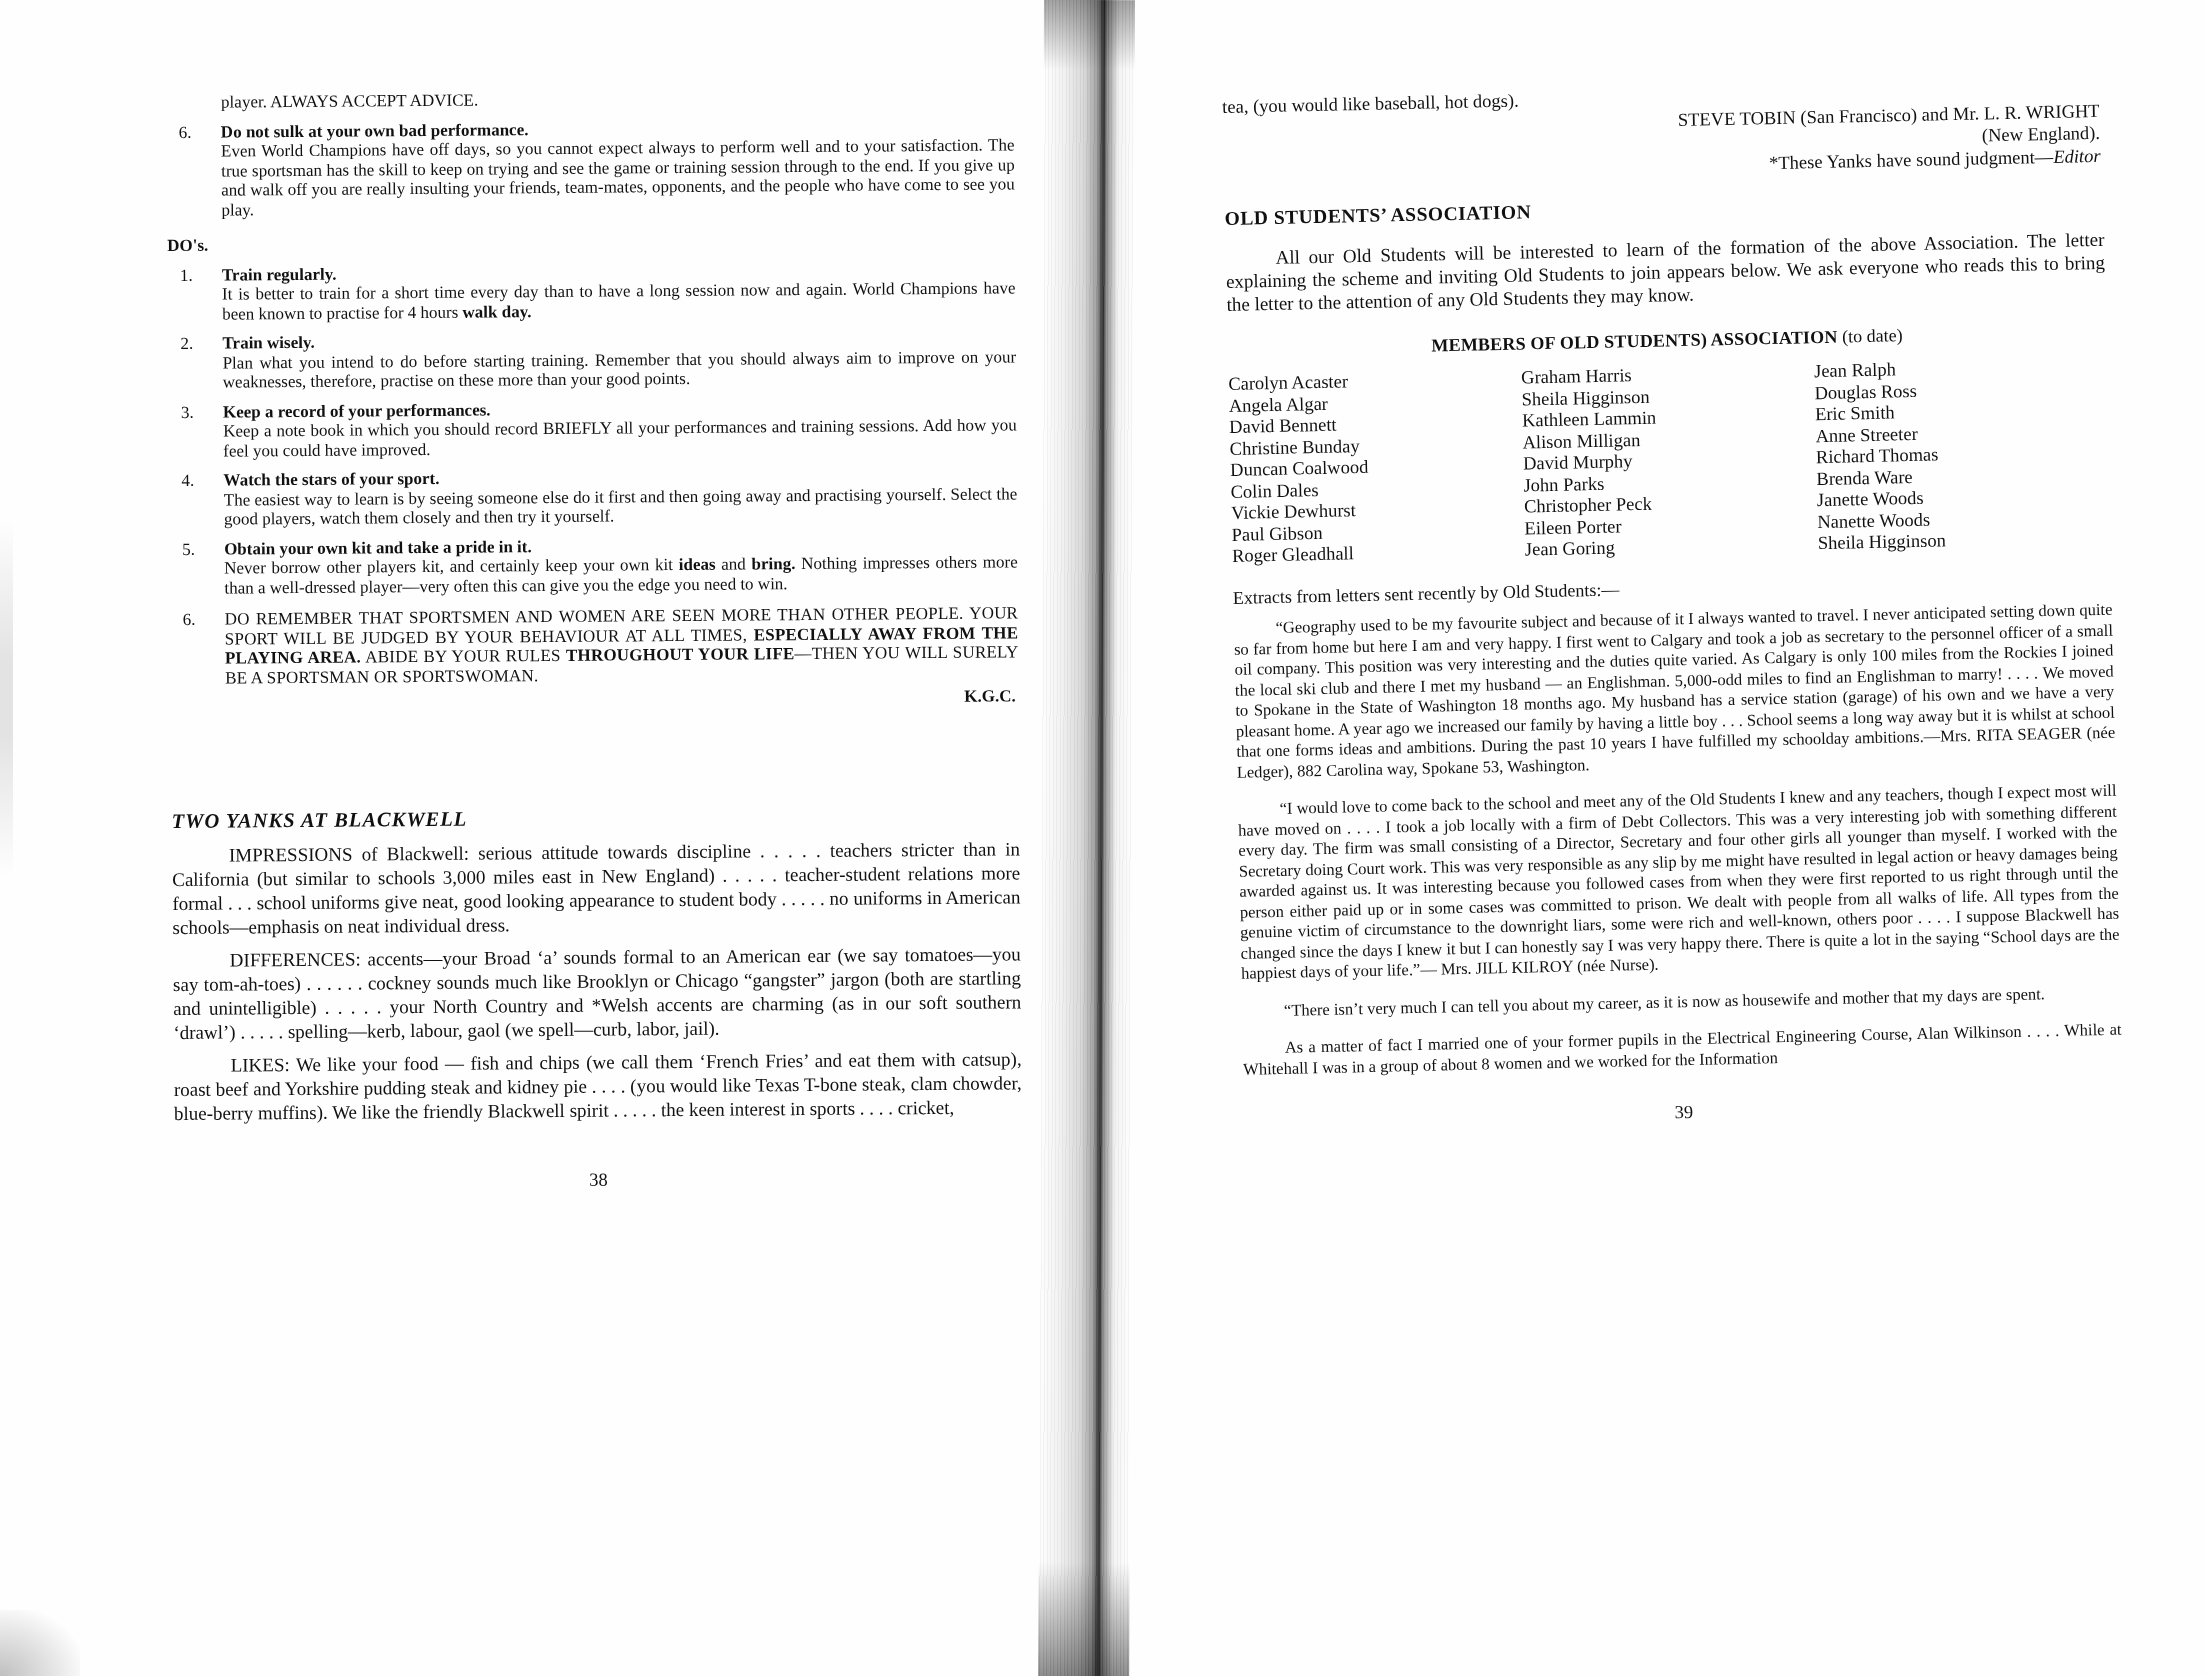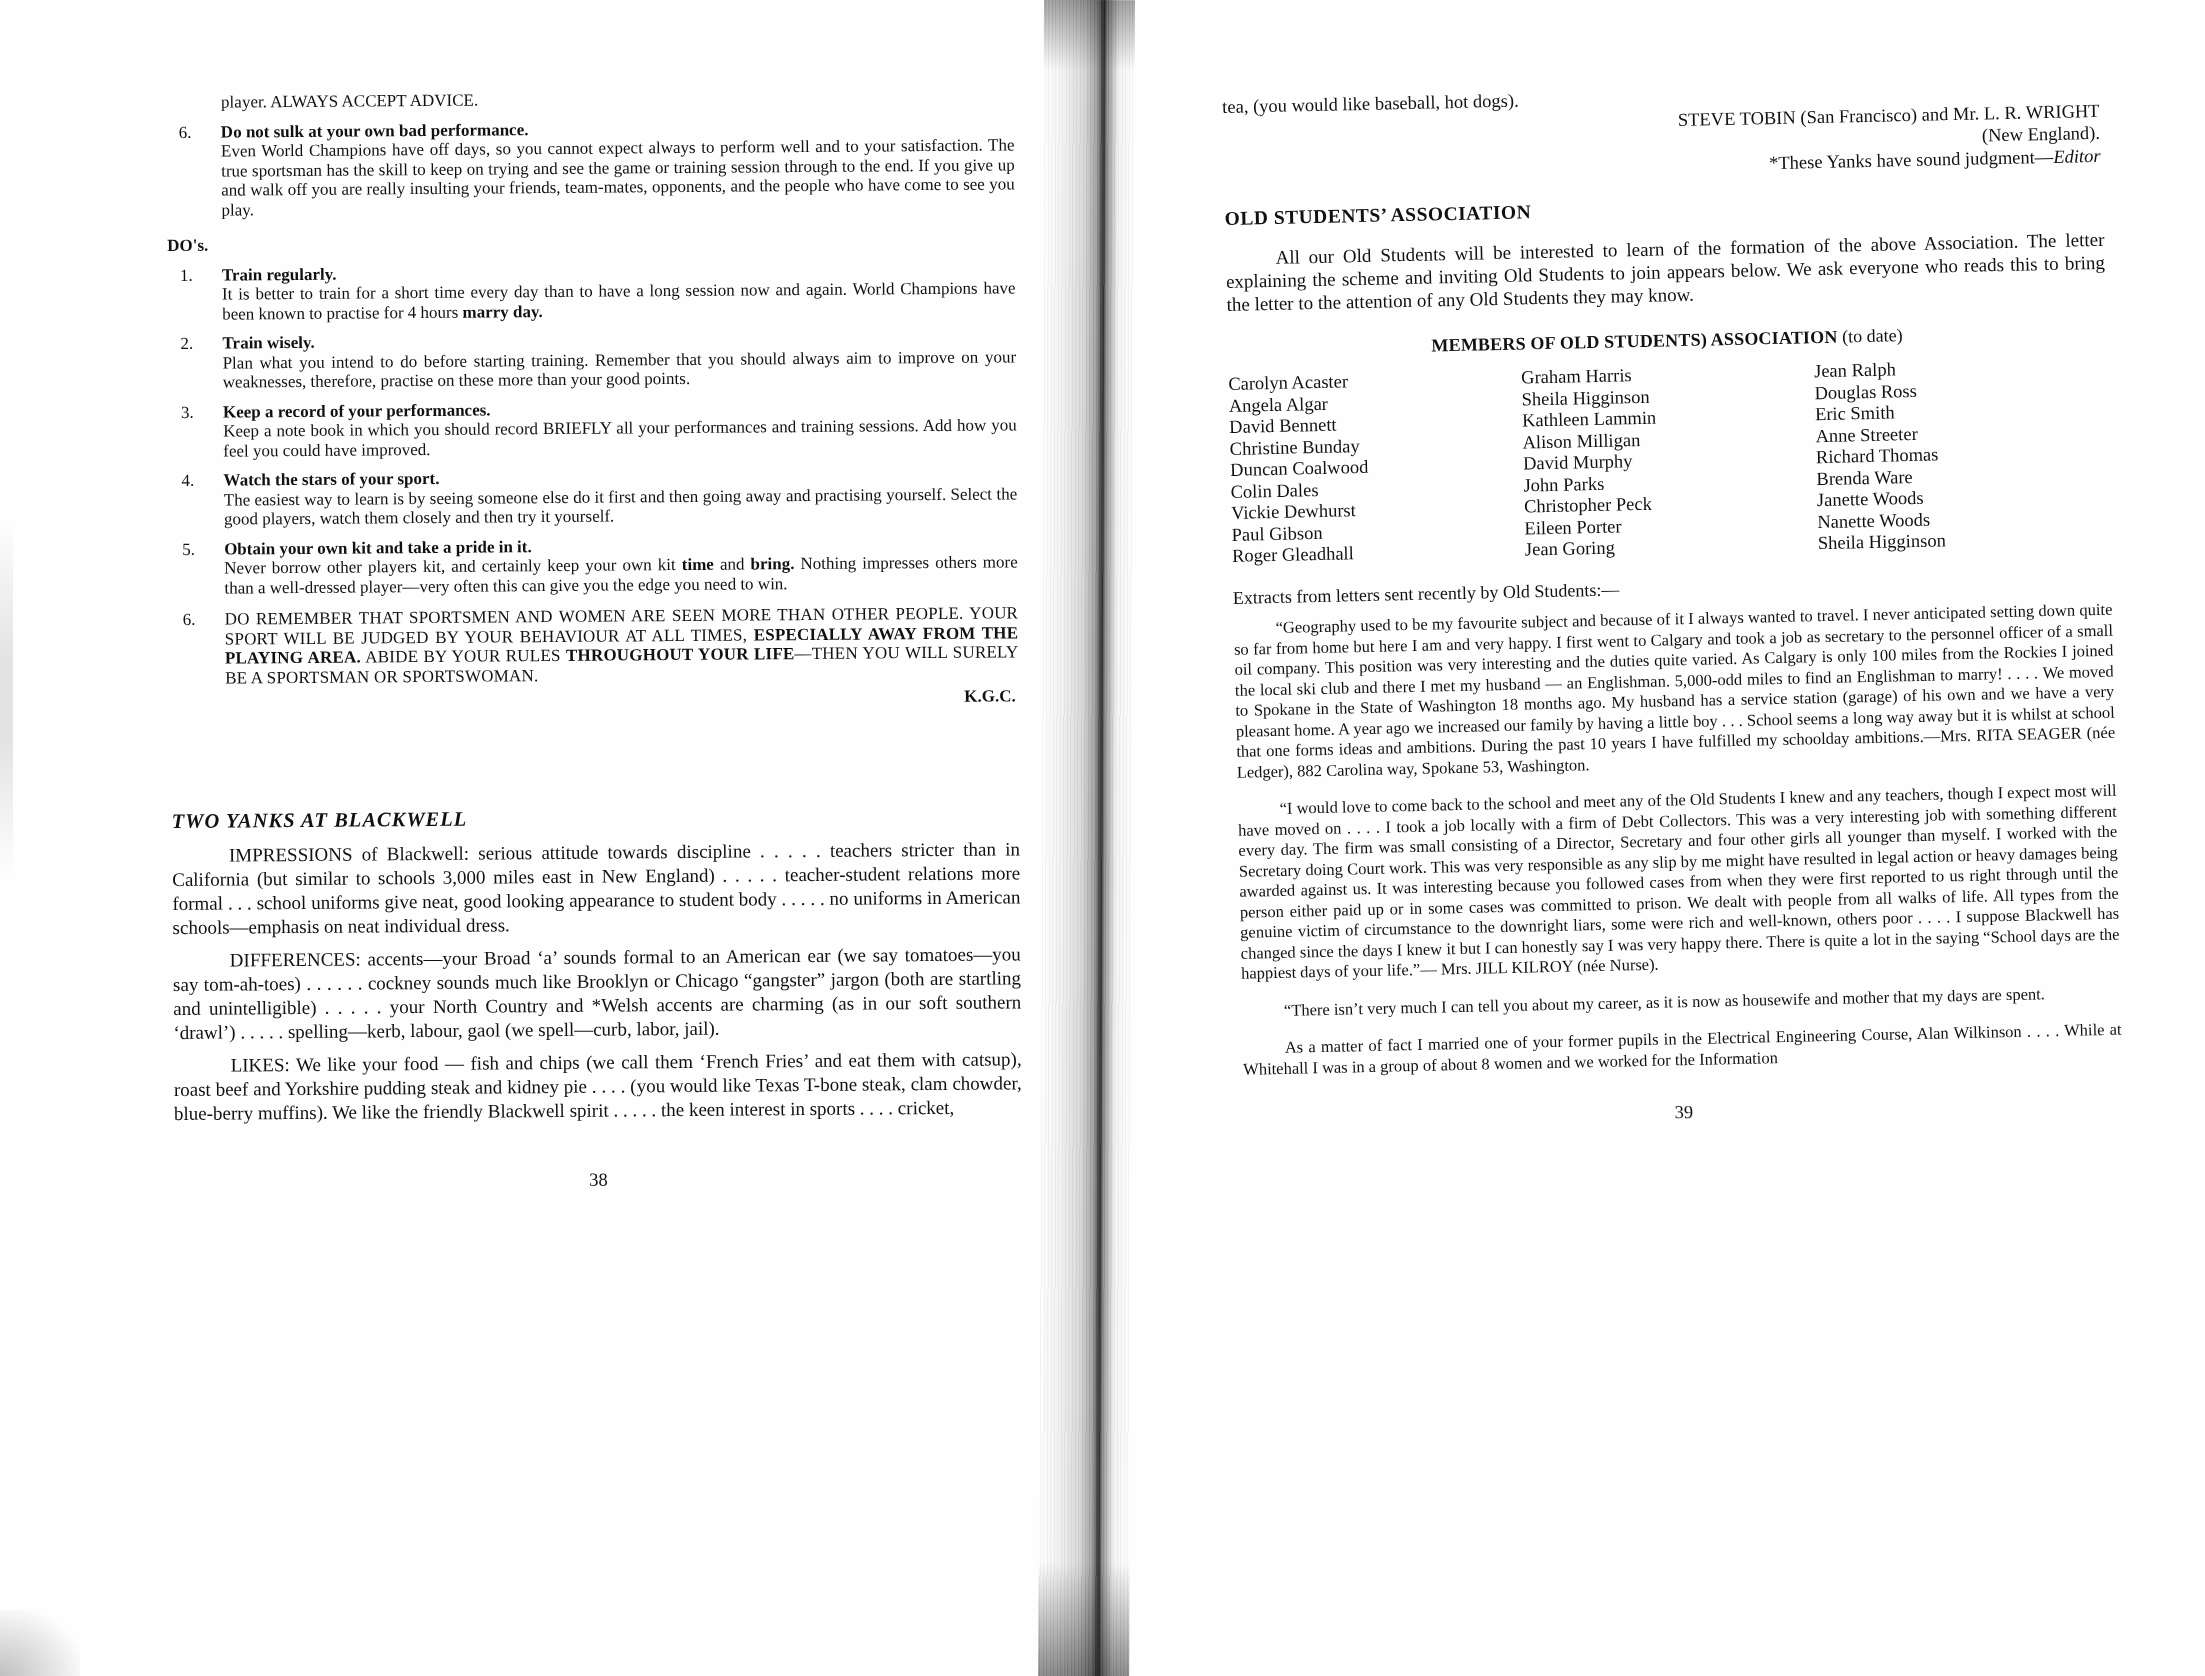--- a/index.html
+++ b/index.html
@@ -114,21 +114,21 @@
       <p class="item-body">Even World Champions have off days, so you cannot expect always to perform well and to your satisfaction. The true sportsman has the skill to keep on trying and see the game or training session through to the end. If you give up and walk off you are really insulting your friends, team-mates, opponents, and the people who have come to see you play.</p>
     </div>
   </div>
 
   <div class="dos">DO's.</div>
 
   <div class="item">
     <span class="num">1.</span>
     <div class="item-content">
       <span class="item-head">Train regularly.</span>
-      <p class="item-body"><span>It is better to train for a short time every day than to have a long session now and again. World Champions have been known to practise for 4 hours </span><span class="bold">marry day.</span></p>
+      <p class="item-body"><span>It is better to train for a short time every day than to have a long session now and again. World Champions have been known to practise for 4 hours </span><span class="bold">walk day.</span></p>
     </div>
   </div>
 
   <div class="item">
     <span class="num">2.</span>
     <div class="item-content">
       <span class="item-head">Train wisely.</span>
       <p class="item-body">Plan what you intend to do before starting training. Remember that you should always aim to improve on your weaknesses, therefore, practise on these more than your good points.</p>
     </div>
   </div>
@@ -146,21 +146,21 @@
     <div class="item-content">
       <span class="item-head">Watch the stars of your sport.</span>
       <p class="item-body">The easiest way to learn is by seeing someone else do it first and then going away and practising yourself. Select the good players, watch them closely and then try it yourself.</p>
     </div>
   </div>
 
   <div class="item">
     <span class="num">5.</span>
     <div class="item-content">
       <span class="item-head">Obtain your own kit and take a pride in it.</span>
-      <p class="item-body"><span>Never borrow other players kit, and certainly keep your own kit </span><span class="bold">time</span><span> and </span><span class="bold">bring.</span><span> Nothing impresses others more than a well-dressed player—very often this can give you the edge you need to win.</span></p>
+      <p class="item-body"><span>Never borrow other players kit, and certainly keep your own kit </span><span class="bold">ideas</span><span> and </span><span class="bold">bring.</span><span> Nothing impresses others more than a well-dressed player—very often this can give you the edge you need to win.</span></p>
     </div>
   </div>
 
   <div class="item caps-item">
     <span class="num">6.</span>
     <div class="item-content">
       <p class="caps-body"><span>DO REMEMBER THAT SPORTSMEN AND WOMEN ARE SEEN MORE THAN OTHER PEOPLE. YOUR SPORT WILL BE JUDGED BY YOUR BEHAVIOUR AT ALL TIMES, </span><span class="bold">ESPECIALLY AWAY FROM THE PLAYING AREA.</span><span> ABIDE BY YOUR RULES </span><span class="bold">THROUGHOUT YOUR LIFE</span><span>—THEN YOU WILL SURELY BE A SPORTSMAN OR SPORTSWOMAN.</span></p>
     </div>
   </div>
 

